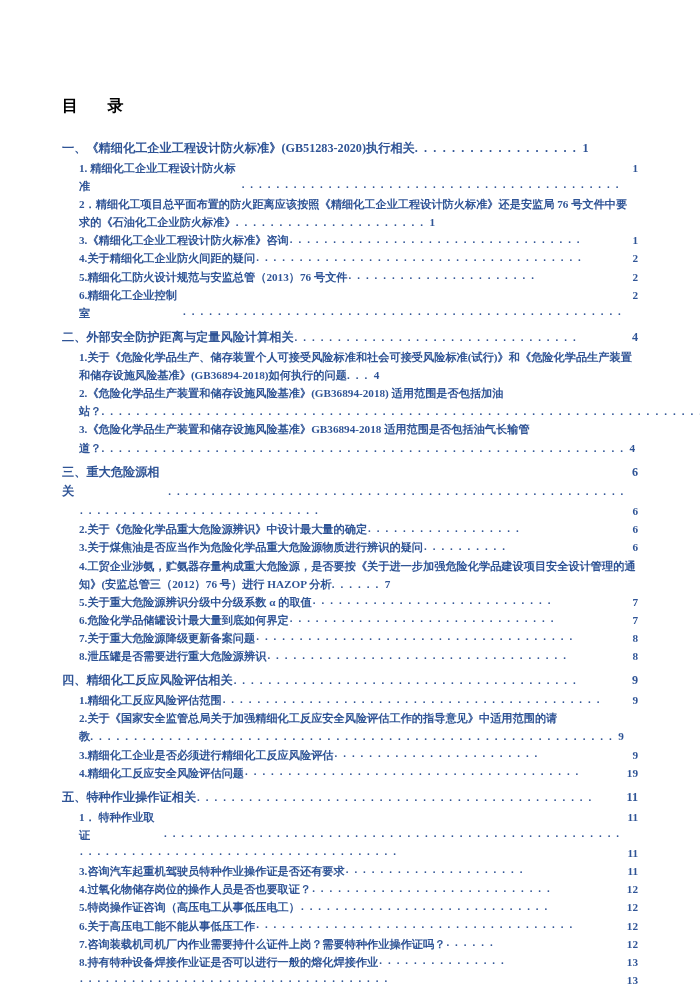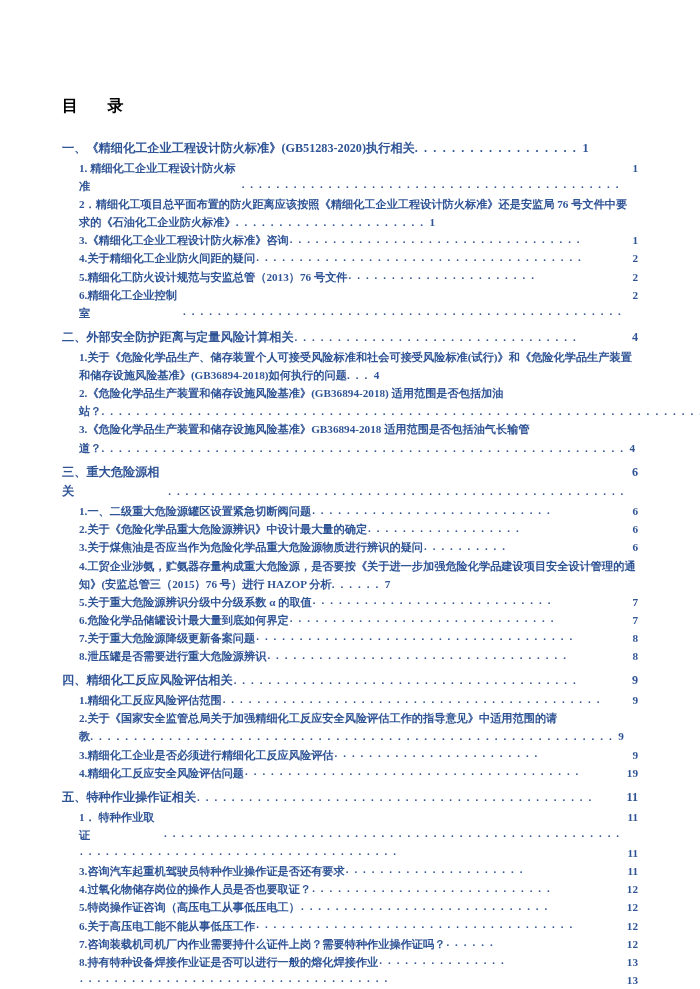--- a/index.html
+++ b/index.html
@@ -127,35 +127,34 @@
       </div>
       <div class="toc-entry level-2 wrap-entry"><span class="inner">1.关于《危险化学品生产、储存装置个人可接受风险标准和社会可接受风险标准(试行)》和《危险化学品生产装置和储存设施风险基准》(GB36894-2018)如何执行的问题</span><span class="tail"><span class="dots-inline">. . .</span> <span class="entry-page">4</span></span></div>
       <div class="toc-entry level-2 wrap-entry"><span class="inner">2.《危险化学品生产装置和储存设施风险基准》(GB36894-2018) 适用范围是否包括加油站？</span><span class="tail"><span class="dots-inline">. . . . . . . . . . . . . . . . . . . . . . . . . . . . . . . . . . . . . . . . . . . . . . . . . . . . . . . . . . . . . . . . . . . . .</span> </span></div>
       <div class="toc-entry level-2 wrap-entry"><span class="inner">3.《危险化学品生产装置和储存设施风险基准》GB36894-2018 适用范围是否包括油气长输管道？</span><span class="tail"><span class="dots-inline">. . . . . . . . . . . . . . . . . . . . . . . . . . . . . . . . . . . . . . . . . . . . . . . . . . . . . . . . . . . .</span> <span class="entry-page">4</span></span></div>
       <div class="toc-entry level-1">
         <span class="entry-text">三、重大危险源相关</span>
         <span class="entry-dots">. . . . . . . . . . . . . . . . . . . . . . . . . . . . . . . . . . . . . . . . . . . . . . . . . . . . . . .</span>
         <span class="entry-page">6</span>
       </div>
       <div class="toc-entry level-2">
-        <span class="entry-text">1.一、二级重大危险源罐区设置紧急切断阀问题</span>
         <span class="entry-dots">. . . . . . . . . . . . . . . . . . . . . . . . . . . .</span>
         <span class="entry-page">6</span>
       </div>
       <div class="toc-entry level-2">
         <span class="entry-text">2.关于《危险化学品重大危险源辨识》中设计最大量的确定</span>
         <span class="entry-dots">. . . . . . . . . . . . . . . . . .</span>
         <span class="entry-page">6</span>
       </div>
       <div class="toc-entry level-2">
         <span class="entry-text">3.关于煤焦油是否应当作为危险化学品重大危险源物质进行辨识的疑问</span>
         <span class="entry-dots">. . . . . . . . . .</span>
         <span class="entry-page">6</span>
       </div>
-      <div class="toc-entry level-2 wrap-entry"><span class="inner">4.工贸企业涉氨，贮氨器存量构成重大危险源，是否要按《关于进一步加强危险化学品建设项目安全设计管理的通知》(安监总管三（2015）76 号）进行 HAZOP 分析</span><span class="tail"><span class="dots-inline">. . . . . .</span> <span class="entry-page">7</span></span></div>
+      <div class="toc-entry level-2 wrap-entry"><span class="inner">4.工贸企业涉氨，贮氨器存量构成重大危险源，是否要按《关于进一步加强危险化学品建设项目安全设计管理的通知》(安监总管三（2012）76 号）进行 HAZOP 分析</span><span class="tail"><span class="dots-inline">. . . . . .</span> <span class="entry-page">7</span></span></div>
       <div class="toc-entry level-2">
         <span class="entry-text">5.关于重大危险源辨识分级中分级系数 α 的取值</span>
         <span class="entry-dots">. . . . . . . . . . . . . . . . . . . . . . . . . . . .</span>
         <span class="entry-page">7</span>
       </div>
       <div class="toc-entry level-2">
         <span class="entry-text">6.危险化学品储罐设计最大量到底如何界定</span>
         <span class="entry-dots">. . . . . . . . . . . . . . . . . . . . . . . . . . . . . . .</span>
         <span class="entry-page">7</span>
       </div>

